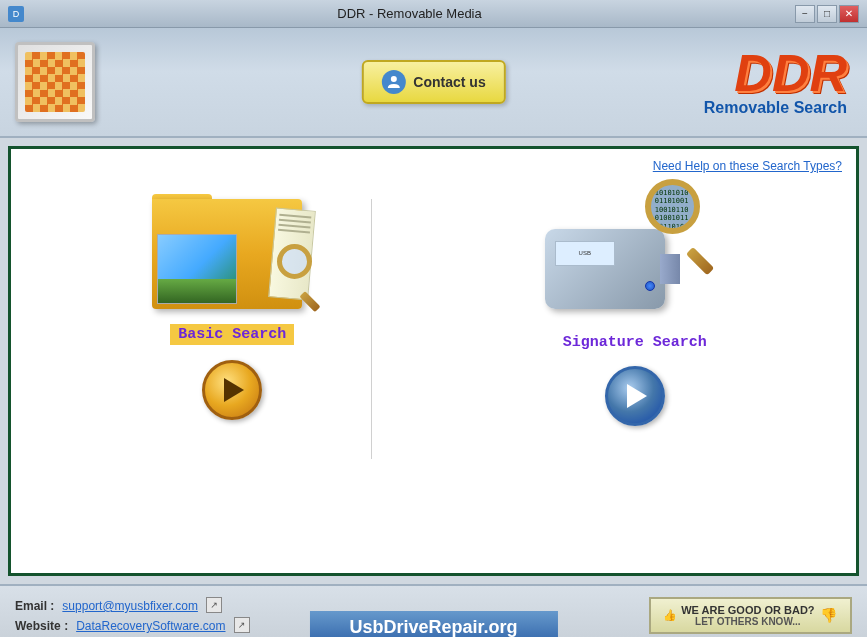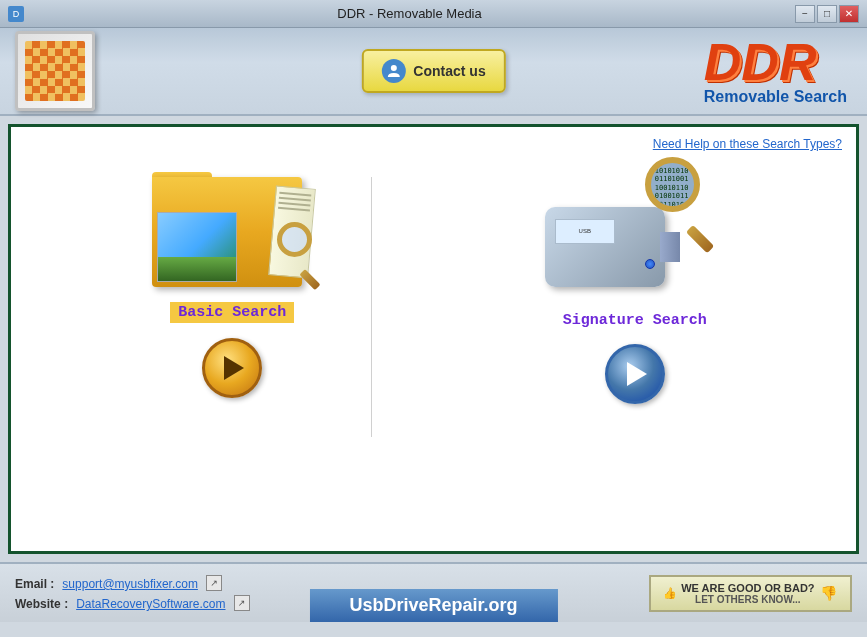--- a/index.html
+++ b/index.html
@@ -21,21 +21,21 @@
       width: 20px; height: 18px;
       background: linear-gradient(to bottom, #e0e8f0, #c0ccd8);
       border: 1px solid #8899aa;
       display: flex; align-items: center; justify-content: center;
       font-size: 10px; cursor: pointer; color: #333;
     }
     .titlebar-btn.close { background: linear-gradient(to bottom, #e06060, #c03030); color: white; }
 
     
     .header {
-      height: 88px;
+      height: 110px;
       background: linear-gradient(to bottom, #b8c8d8 0%, #d0dce8 40%, #c8d4e0 100%);
       display: flex;
       align-items: center;
       padding: 10px 15px;
       border-bottom: 2px solid #a0b0c0;
       position: relative;
     }
     .header-logo {
       width: 80px; height: 80px;
       background: linear-gradient(135deg, #e0e0e0, #f8f8f8);
@@ -69,21 +69,21 @@
     .contact-icon {
       width: 24px; height: 24px;
       background: #4488cc;
       border-radius: 50%;
       display: flex; align-items: center; justify-content: center;
       color: white; font-size: 14px;
     }
     .header-brand {
       position: absolute;
       right: 20px;
-      text-align: left;
+      text-align: right;
     }
     .brand-ddr {
       font-size: 52px;
       font-weight: bold;
       color: #e04010;
       text-shadow: 2px 2px 0px #ff8040, 3px 3px 0px #c03000;
       font-style: italic;
       line-height: 1;
     }
     .brand-sub {

